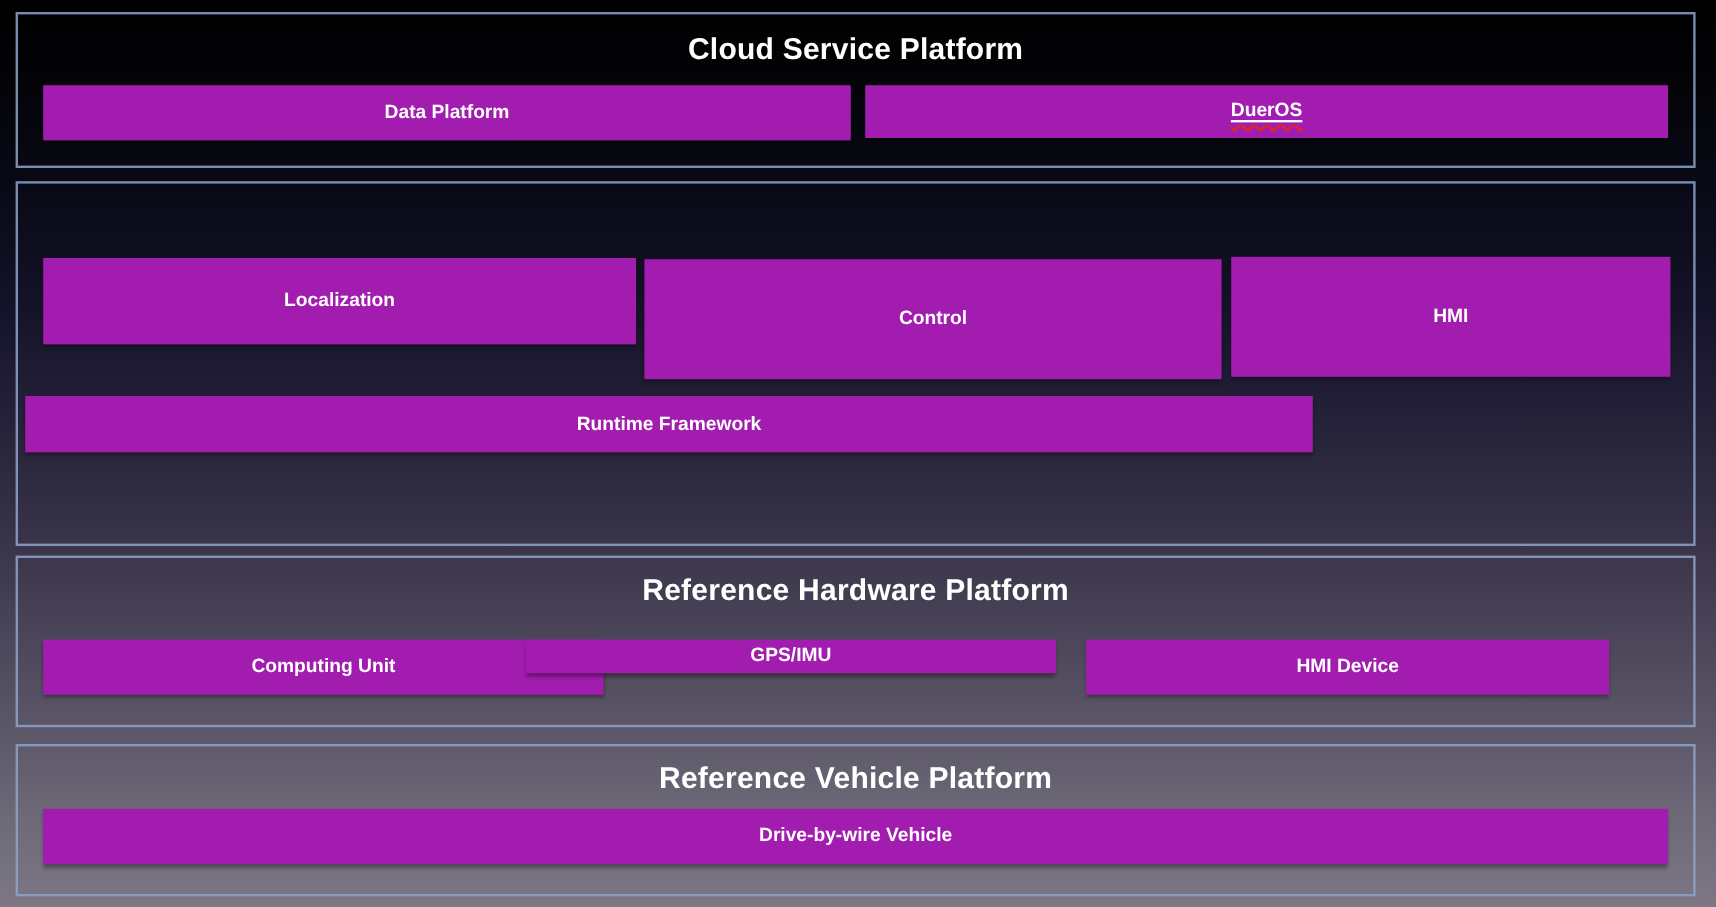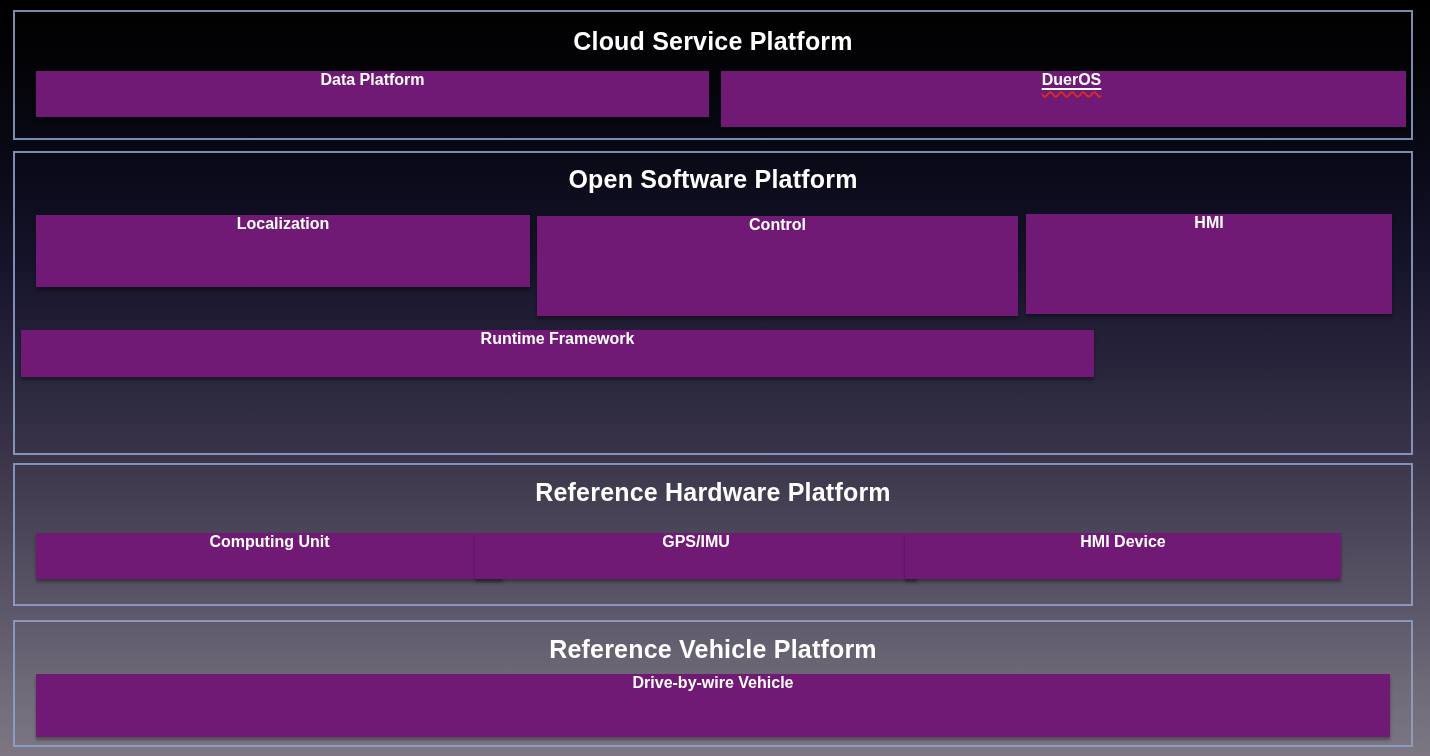--- a/index.html
+++ b/index.html
@@ -36,52 +36,53 @@
     left: 0;
     width: 100%;
     text-align: center;
     color: #ffffff;
     font-size: 25px;
     font-weight: 700;
     letter-spacing: 0.2px;
   }
   .box {
     position: absolute;
-    background: #701a75;
+    background: #a21caf;
     color: #ffffff;
     font-size: 16px;
     font-weight: 700;
     display: flex;
+    align-items: center;
     justify-content: center;
     text-align: center;
     box-shadow: 0 3px 3px rgba(0, 0, 0, 0.35);
   }
   
   #sec-cloud { top: 10px; height: 130px; }
   #sec-cloud .section-title { top: 15px; }
   .s1-data  { left: 21px; top: 59px; width: 673px; height: 46px; }
-  .s1-duer  { left: 706px; top: 59px; width: 669px; height: 56px; padding-left: 16px; }
+  .s1-duer  { left: 706px; top: 59px; width: 669px; height: 44px; }
   
   #sec-software { top: 151px; height: 304px; }
   #sec-software .section-title { top: 12px; }
   .s2-loc   { left: 21px;  top: 62px;  width: 494px; height: 72px; }
   .s2-ctrl  { left: 522px; top: 63px;  width: 481px; height: 100px; }
   .s2-hmi   { left: 1011px;top: 61px;  width: 366px; height: 100px; }
   .s2-rtf   { left: 6px;  top: 177px; width: 1073px; height: 47px; }
   .s2-rtos  { left: 21px;  top: 236px; width: 1354px; height: 46px; }
   
   #sec-hardware { top: 463px; height: 143px; }
   #sec-hardware .section-title { top: 13px; }
   .s3-cu    { left: 21px;  top: 68px; width: 467px; height: 46px; }
-  .s3-gps   { left: 460px; top: 68px; width: 442px; height: 46px; }
+  .s3-gps   { left: 423px; top: 68px; width: 442px; height: 28px; }
   .s3-hmid  { left: 890px; top: 68px; width: 436px; height: 46px; }
   
   #sec-vehicle { top: 620px; height: 127px; }
   #sec-vehicle .section-title { top: 13px; }
-  .s4-dbw   { left: 21px; top: 52px; width: 1354px; height: 63px; }
+  .s4-dbw   { left: 21px; top: 52px; width: 1354px; height: 46px; }
   
   .spellcheck-wrap {
     text-decoration-line: underline;
     text-decoration-style: wavy;
     text-decoration-color: #d92b1f;
     text-decoration-thickness: 1.5px;
     text-underline-offset: 6px;
   }
   .underlined {
     text-decoration-line: underline;
@@ -98,21 +99,20 @@
   <div class="section-title">Cloud Service Platform</div>
   <div class="box s1-data">
     <span>Data Platform</span>
   </div>
   <div class="box s1-duer">
     <span class="spellcheck-wrap"><span class="underlined">DuerOS</span></span>
   </div>
 </div>
 
 <div class="section" id="sec-software">
-  <div class="section-title">Open Software Platform</div>
   <div class="box s2-loc">
     <span>Localization</span>
   </div>
   <div class="box s2-hmi">
     <span>HMI</span>
   </div>
   <div class="box s2-ctrl">
     <span>Control</span>
   </div>
   <div class="box s2-rtf">

